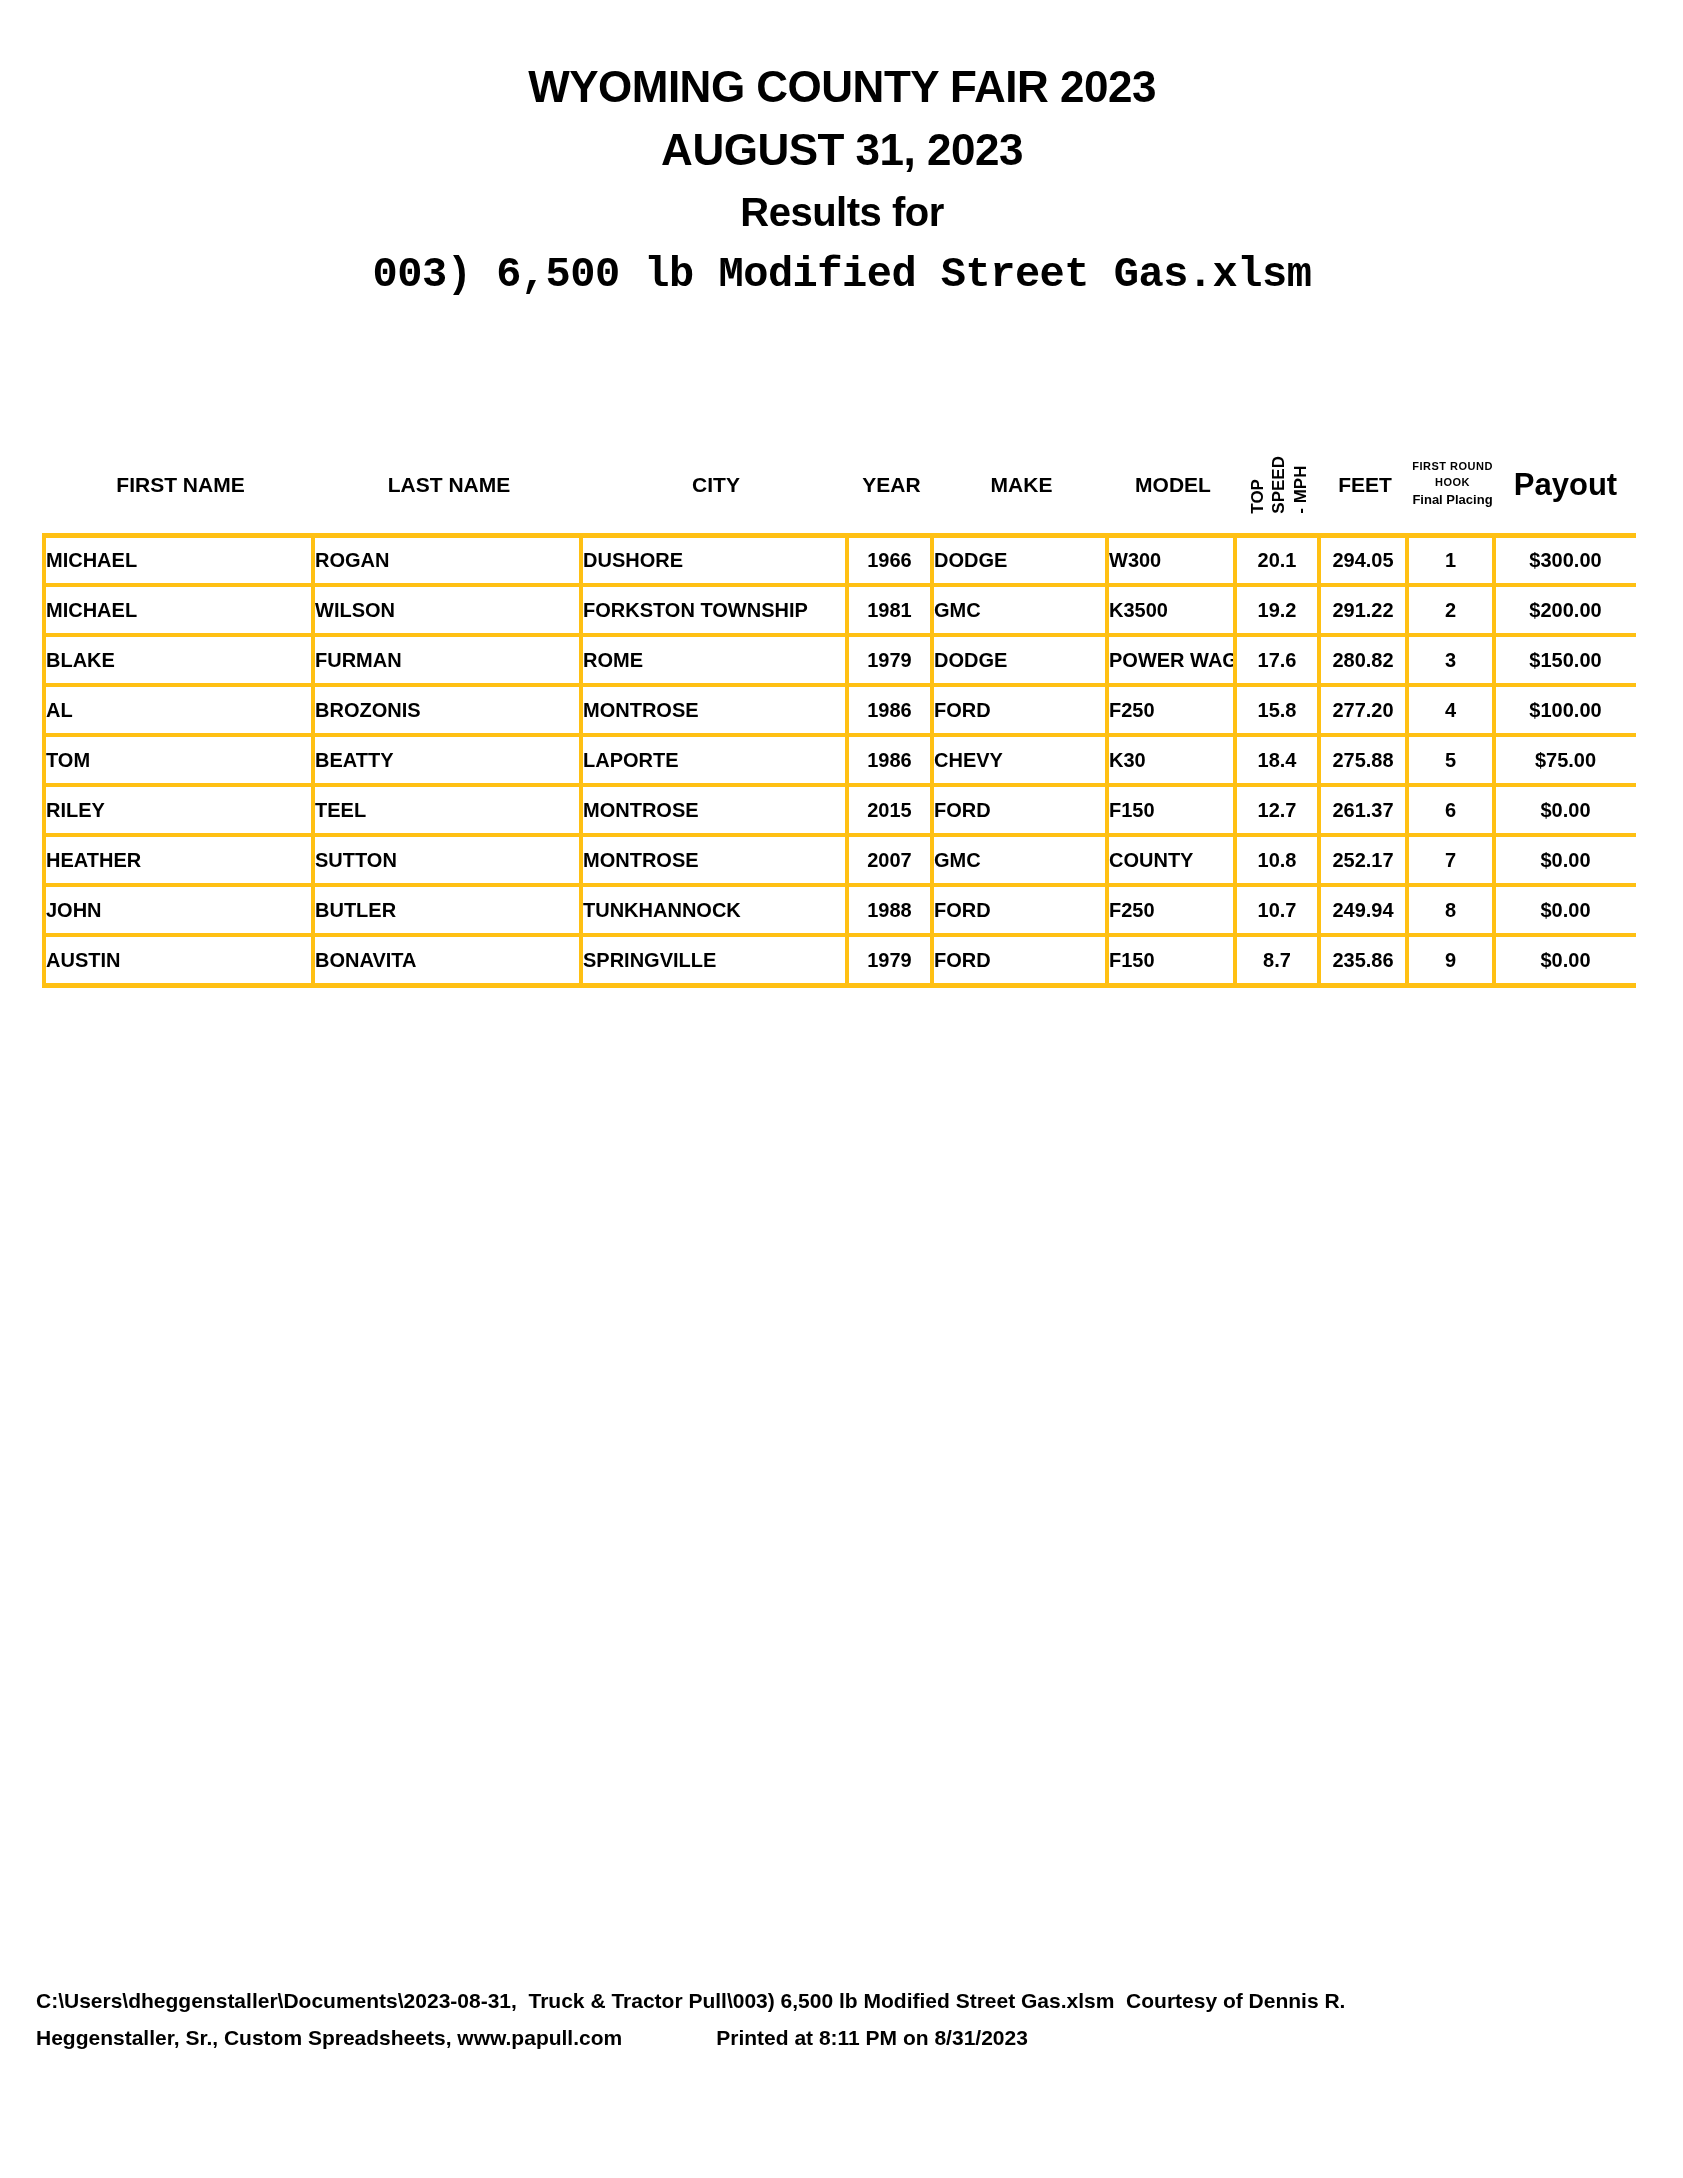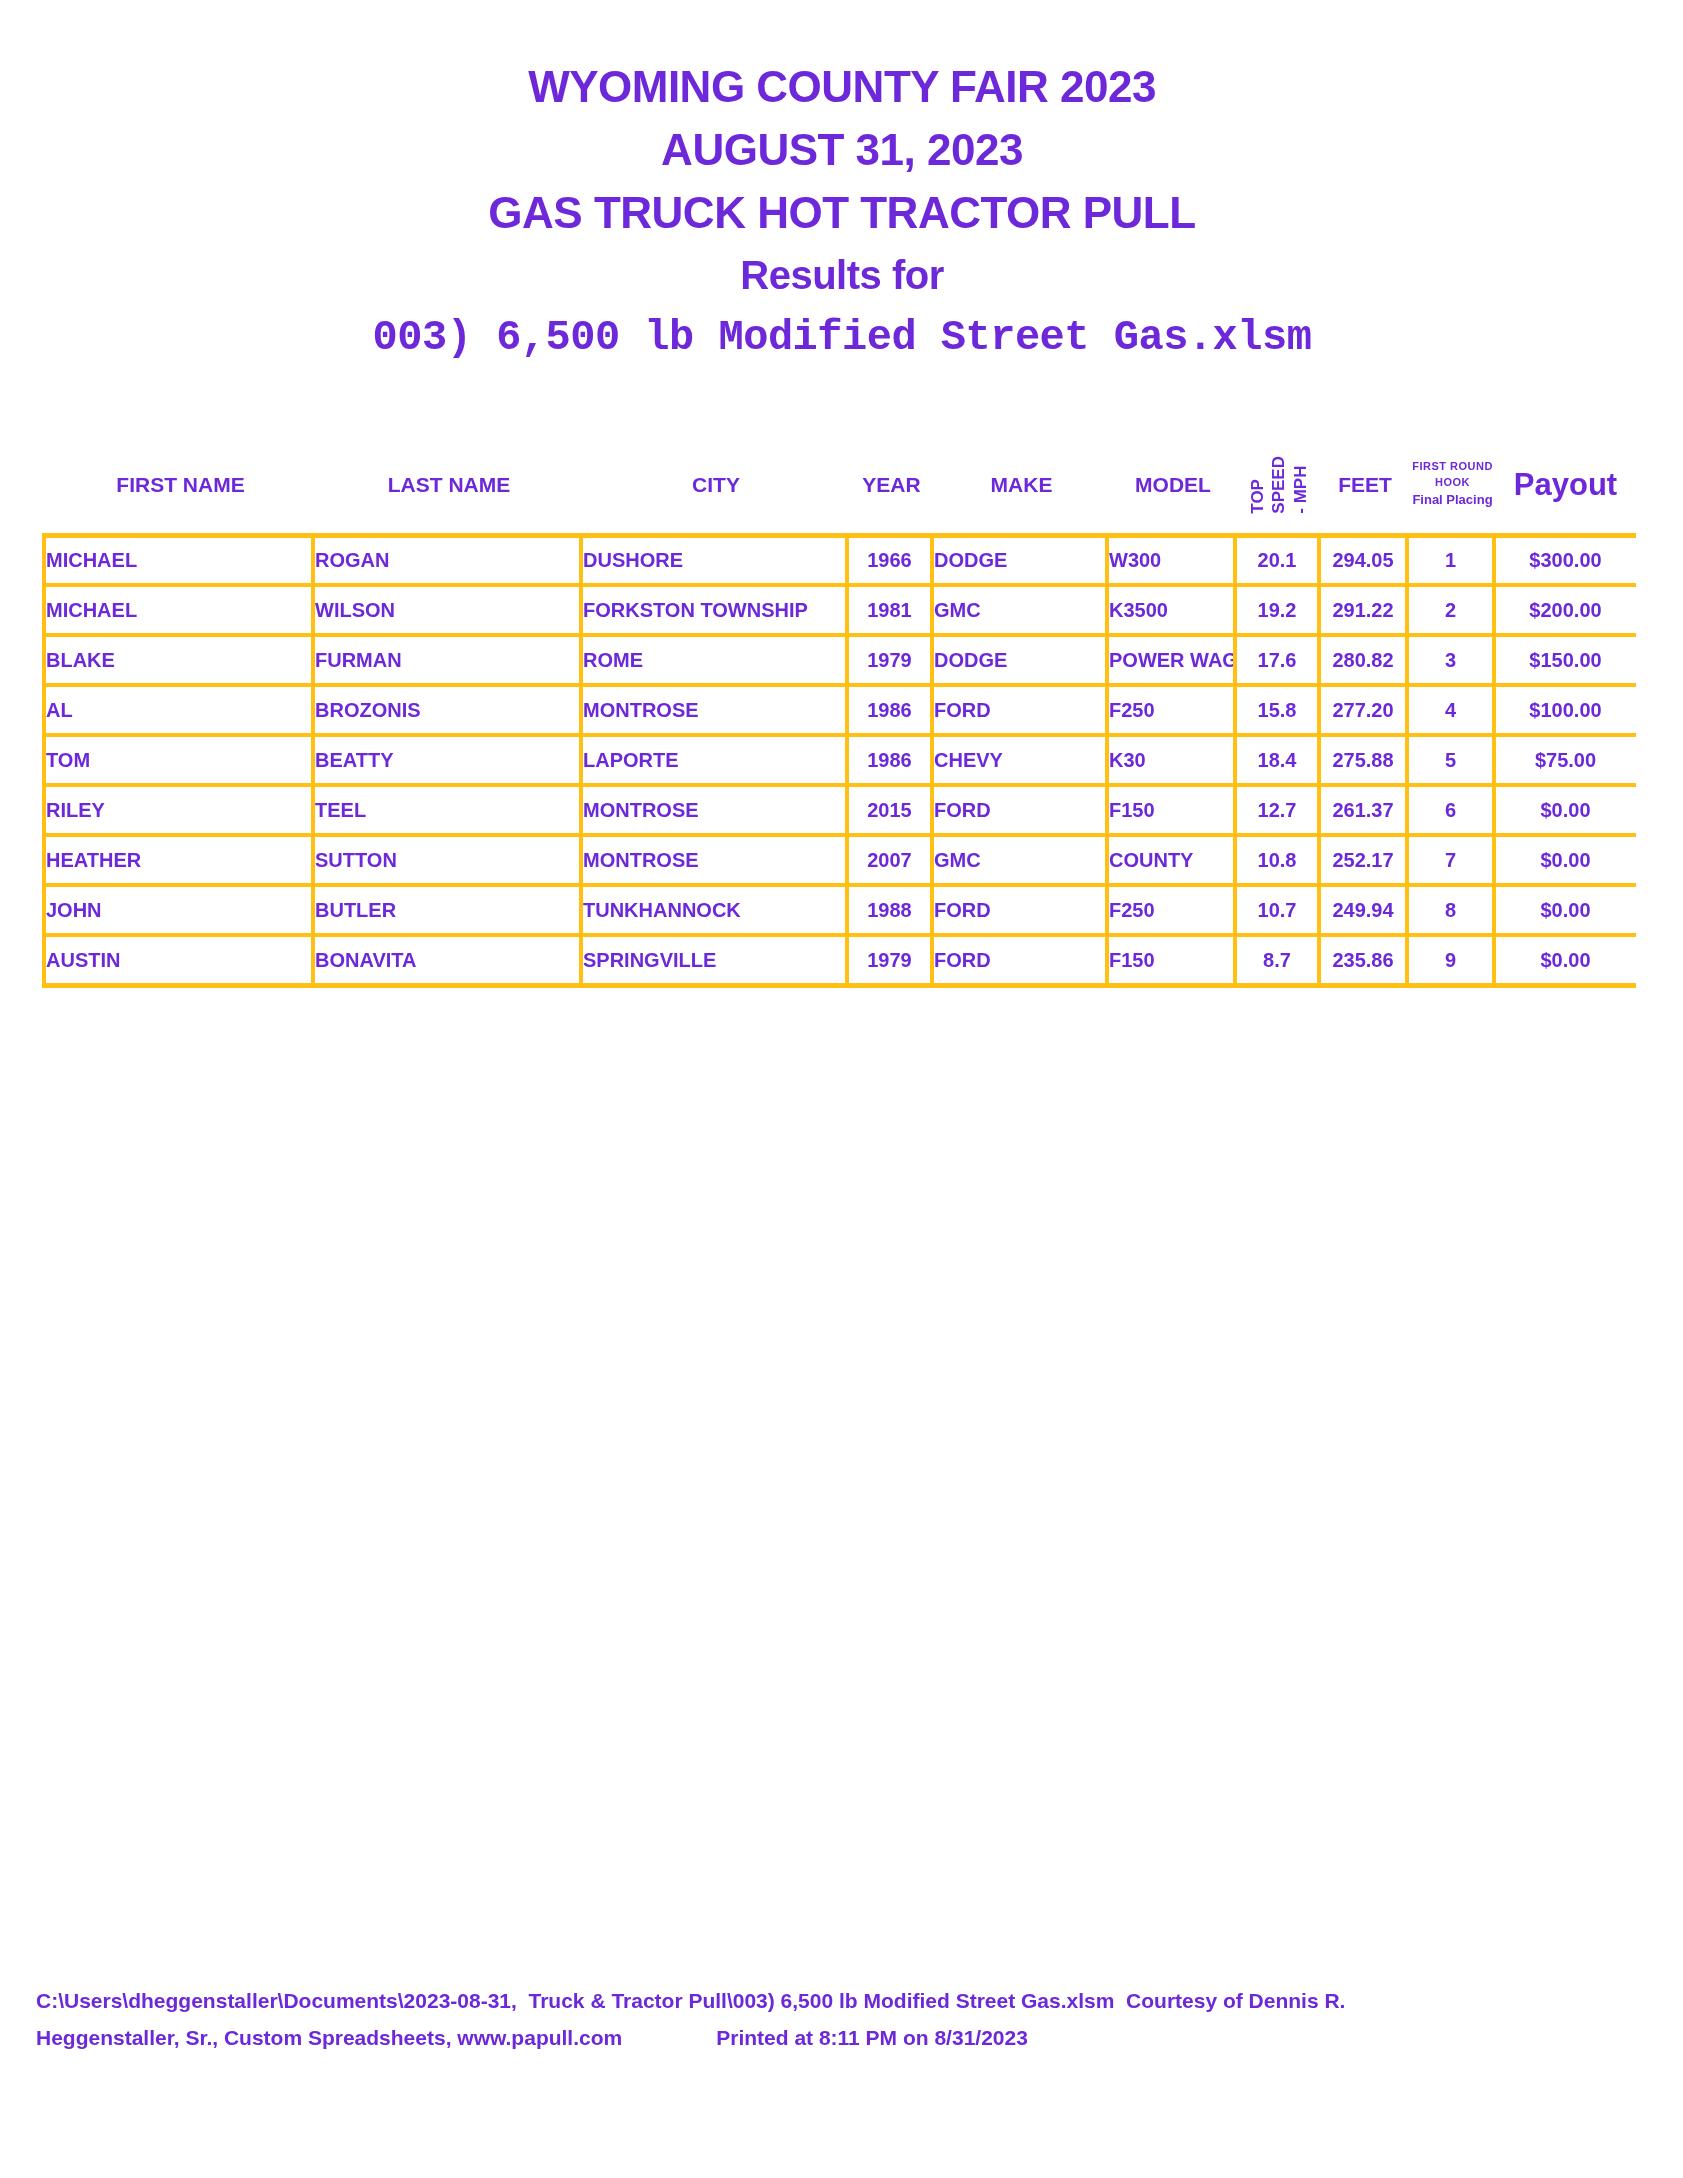--- a/index.html
+++ b/index.html
@@ -1,19 +1,19 @@
 <!DOCTYPE html>
 <html><head>
 <meta charset="utf-8">
 <style>
   :root{ --gold:#FFC013; }
   html,body{margin:0;padding:0;background:#ffffff;}
   .page{
     position:relative;width:1683px;height:2178px;background:#ffffff;
-    font-family:"Liberation Sans",sans-serif;color:#6d28d9;overflow:hidden;
+    font-family:"Liberation Sans",sans-serif;color:#000000;overflow:hidden;
   }
   
   .titles{position:absolute;left:45px;top:55px;width:1594px;text-align:center;font-weight:bold;letter-spacing:-0.5px;}
   .t{height:63px;line-height:63px;white-space:nowrap;}
   .t1{font-size:44px;}
   .t4{font-size:40px;}
   .t5{font-size:42px;font-family:Liberation Mono, monospace;}
   
   .table-wrap{position:absolute;left:42px;top:436px;width:1594px;}
   .header-row{display:flex;height:97px;align-items:center;padding-left:4px;box-sizing:border-box;}
@@ -47,21 +47,20 @@
   .printed{margin-left:94px;white-space:pre;}
 </style>
 </head>
 <body>
 
 <div class="page">
 
   <div class="titles">
     <div class="t t1">WYOMING COUNTY FAIR 2023</div>
     <div class="t t1">AUGUST 31, 2023</div>
-    <div class="t t1">GAS TRUCK HOT TRACTOR PULL</div>
     <div class="t t4">Results for</div>
     <div class="t t5">003) 6,500 lb Modified Street Gas.xlsm</div>
   </div>
 
   <div class="table-wrap">
 
     <div class="header-row">
       <div class="cell c-first">FIRST NAME</div>
       <div class="cell c-last">LAST NAME</div>
       <div class="cell c-city">CITY</div>

